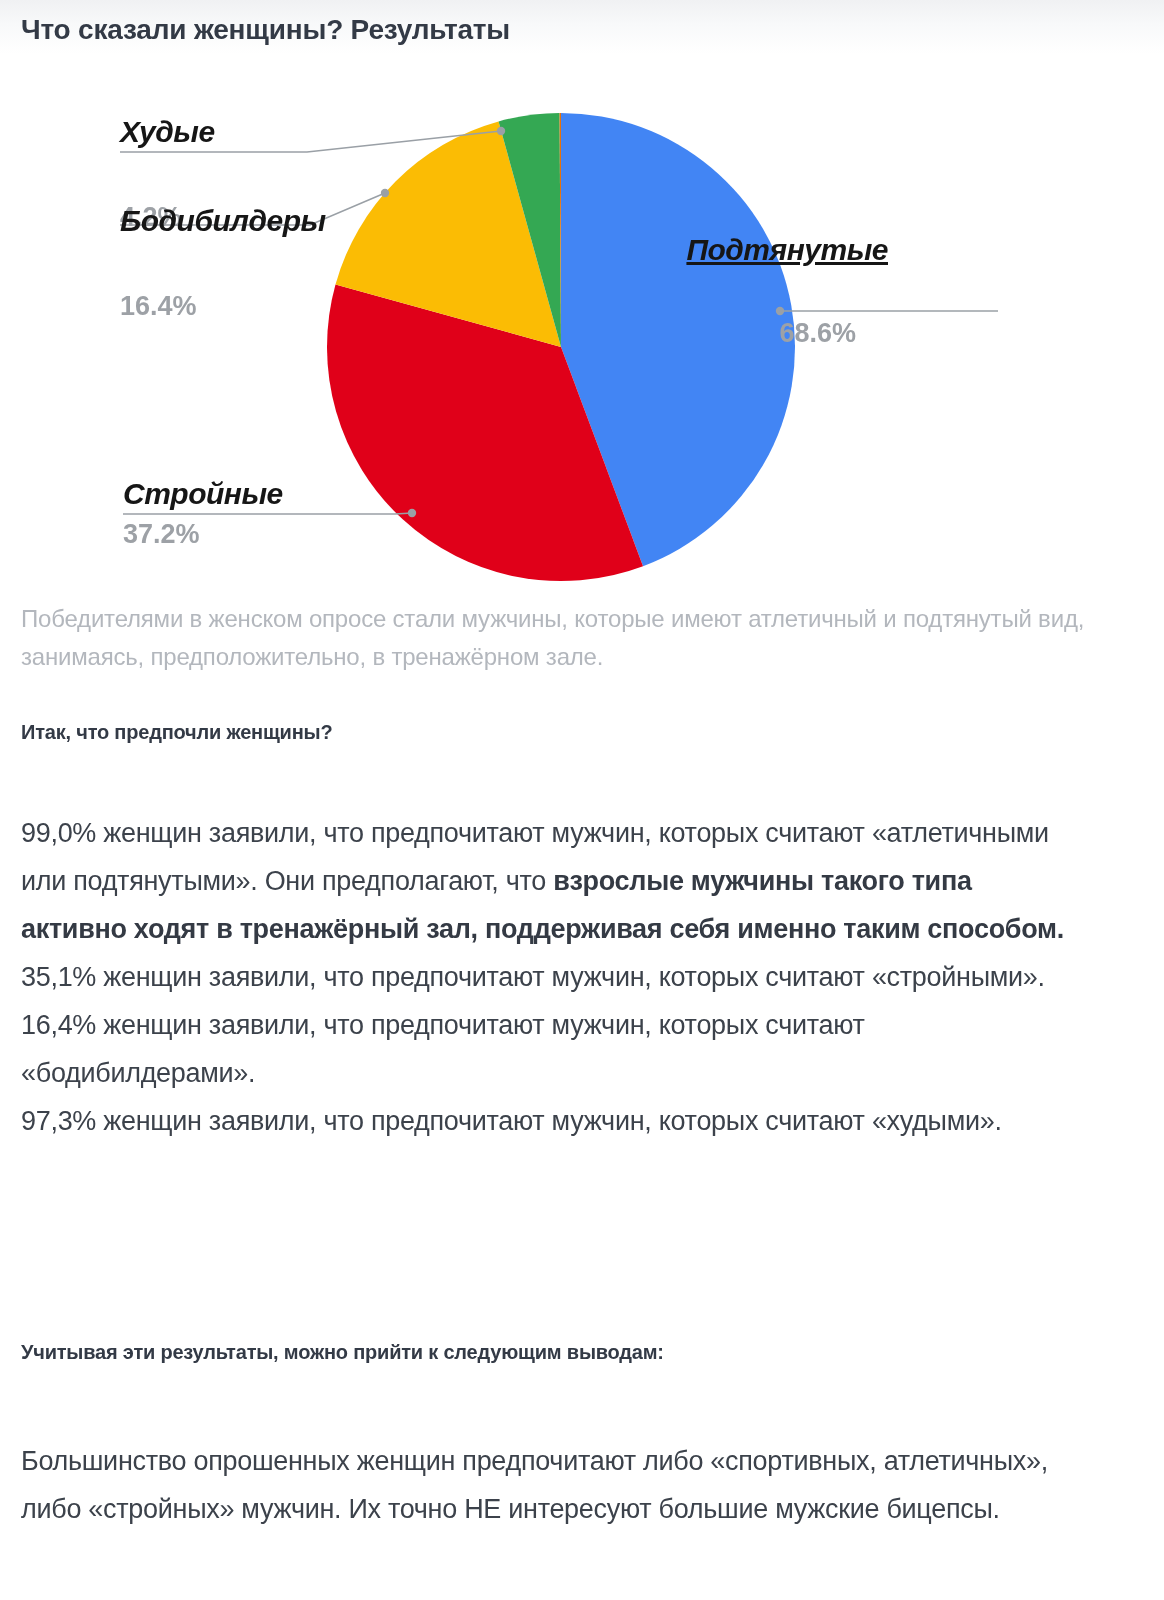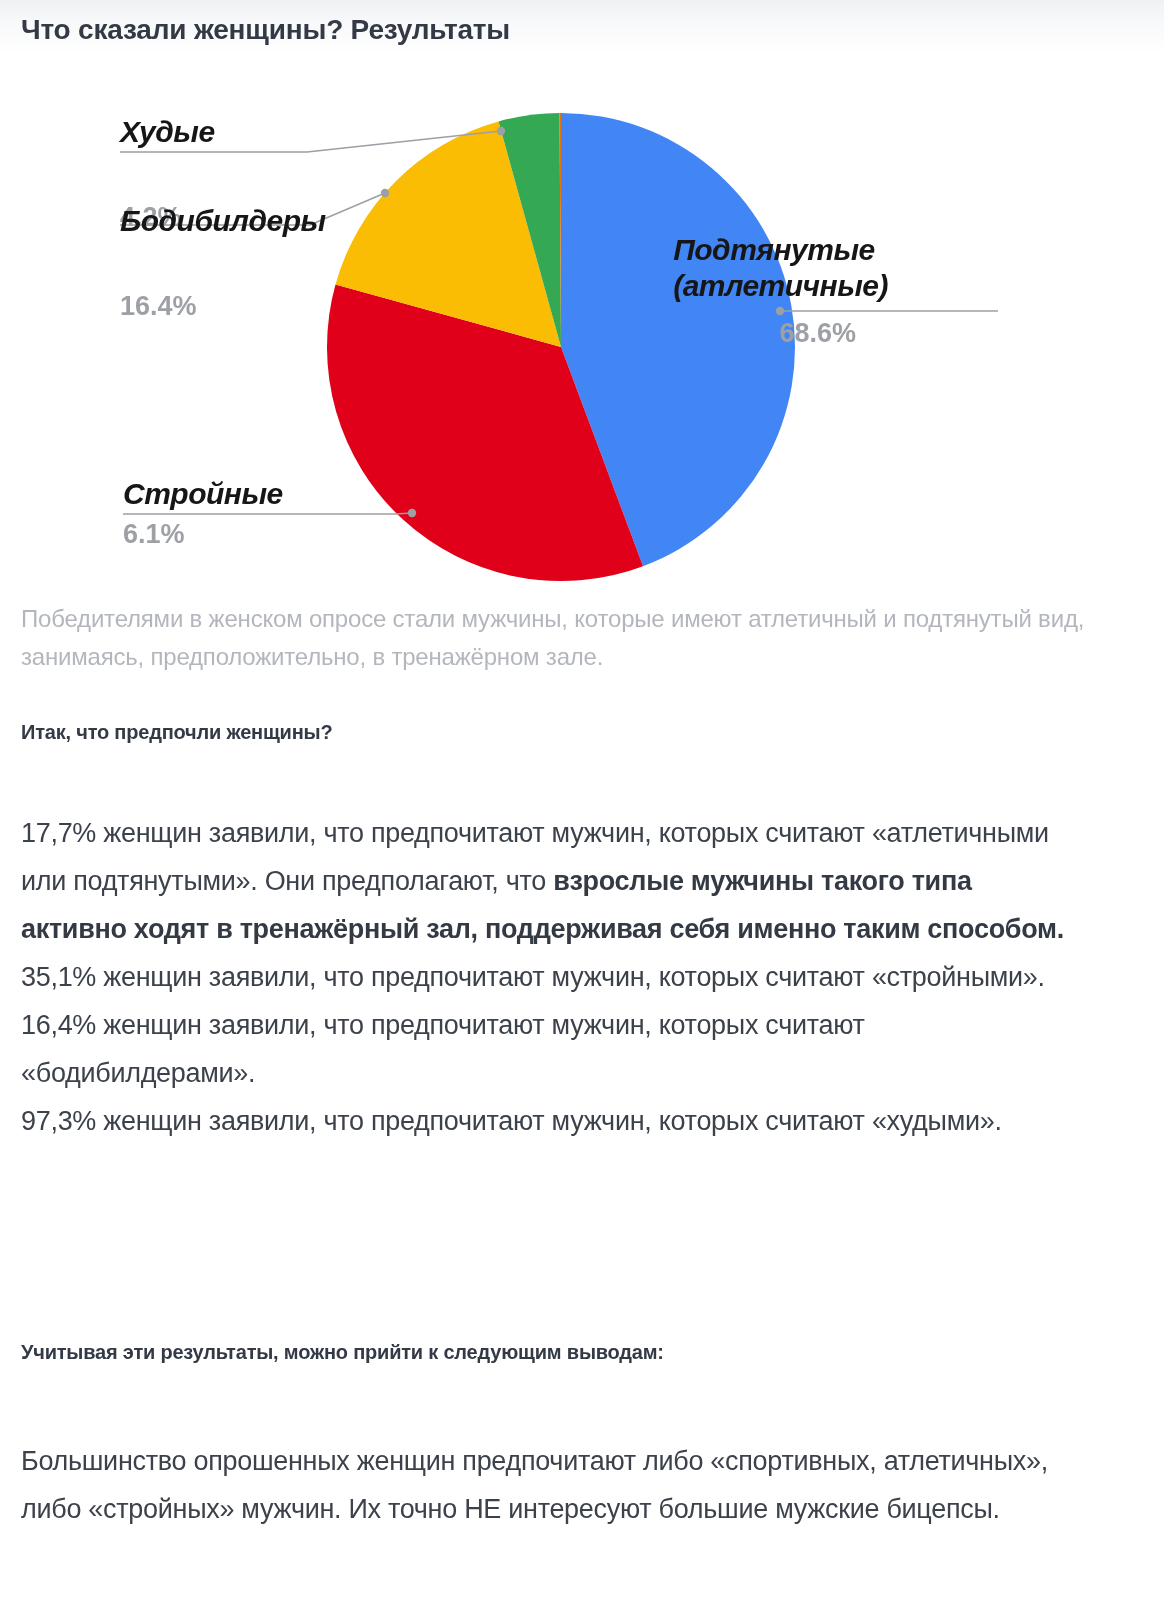--- a/index.html
+++ b/index.html
@@ -20,21 +20,21 @@
   .figure svg { position:absolute; left:0; top:0; }
   .slice-label {
     position:absolute; font-weight:700; font-style:italic;
     font-size:30px; line-height:34px; color:#161616; letter-spacing:-0.5px;
     white-space:nowrap;
   }
   .slice-pct {
     position:absolute; font-weight:700; font-size:27px; line-height:30px;
     color:#9da1a6; white-space:nowrap;
   }
-  .label-fit { line-height:36px; }
+  .label-fit { text-align:right; line-height:36px;text-decoration:underline; }
   .pct-fit { text-align:right; }
   .caption {
     position:absolute; left:21px; top:600px; width:1095px; margin:0;
     font-size:24px; line-height:38px; color:#b3b7bd; letter-spacing:-0.2px;
   }
   .sub-heading {
     position:absolute; left:21px; margin:0;
     font-size:20px; font-weight:700; color:#333a46; letter-spacing:-0.2px;
   }
   .h-question { top:721px; }
@@ -72,35 +72,34 @@
       <circle cx="780" cy="251" r="4.2" fill="#9aa0a6"></circle>
     </svg>
 
   <div class="slice-label" style="left:120px; top:55px;">Худые</div>
   <div class="slice-pct" style="left:120px; top:142px;">4.2%</div>
 
   <div class="slice-label" style="left:120px; top:144px;">Бодибилдеры</div>
   <div class="slice-pct" style="left:120px; top:231px;">16.4%</div>
 
   <div class="slice-label" style="left:123px; top:417px;">Стройные</div>
-  <div class="slice-pct" style="left:123px; top:459px;">6.1%</div>
+  <div class="slice-pct" style="left:123px; top:459px;">37.2%</div>
 
   <div class="slice-label label-fit" style="right:134px; top:172px;">
     <span style="display:block;">Подтянутые</span>
-    <span style="display:block;">(атлетичные)</span>
   </div>
   <div class="slice-pct pct-fit" style="right:166px; top:258px;">68.6%</div>
 </div>
 
 <p class="caption">Победителями в женском опросе стали мужчины, которые имеют атлетичный и подтянутый вид, занимаясь, предположительно, в тренажёрном зале.</p>
 
 <h2 class="sub-heading h-question">Итак, что предпочли женщины?</h2>
 
 <div class="body-block block-main">
-  <p><span>17,7% женщин заявили, что предпочитают мужчин, которых считают «атлетичными или подтянутыми». Они предполагают, что </span><strong>взрослые мужчины такого типа активно ходят в тренажёрный зал, поддерживая себя именно таким способом.</strong></p>
+  <p><span>99,0% женщин заявили, что предпочитают мужчин, которых считают «атлетичными или подтянутыми». Они предполагают, что </span><strong>взрослые мужчины такого типа активно ходят в тренажёрный зал, поддерживая себя именно таким способом.</strong></p>
   <p>35,1% женщин заявили, что предпочитают мужчин, которых считают «стройными».</p>
   <p>16,4% женщин заявили, что предпочитают мужчин, которых считают «бодибилдерами».</p>
   <p>97,3% женщин заявили, что предпочитают мужчин, которых считают «худыми».</p>
 </div>
 
 <h2 class="sub-heading h-conclusion">Учитывая эти результаты, можно прийти к следующим выводам:</h2>
 
 <div class="body-block block-conclusion">
   <p>Большинство опрошенных женщин предпочитают либо «спортивных, атлетичных», либо «стройных» мужчин. Их точно НЕ интересуют большие мужские бицепсы.</p>
 </div>

